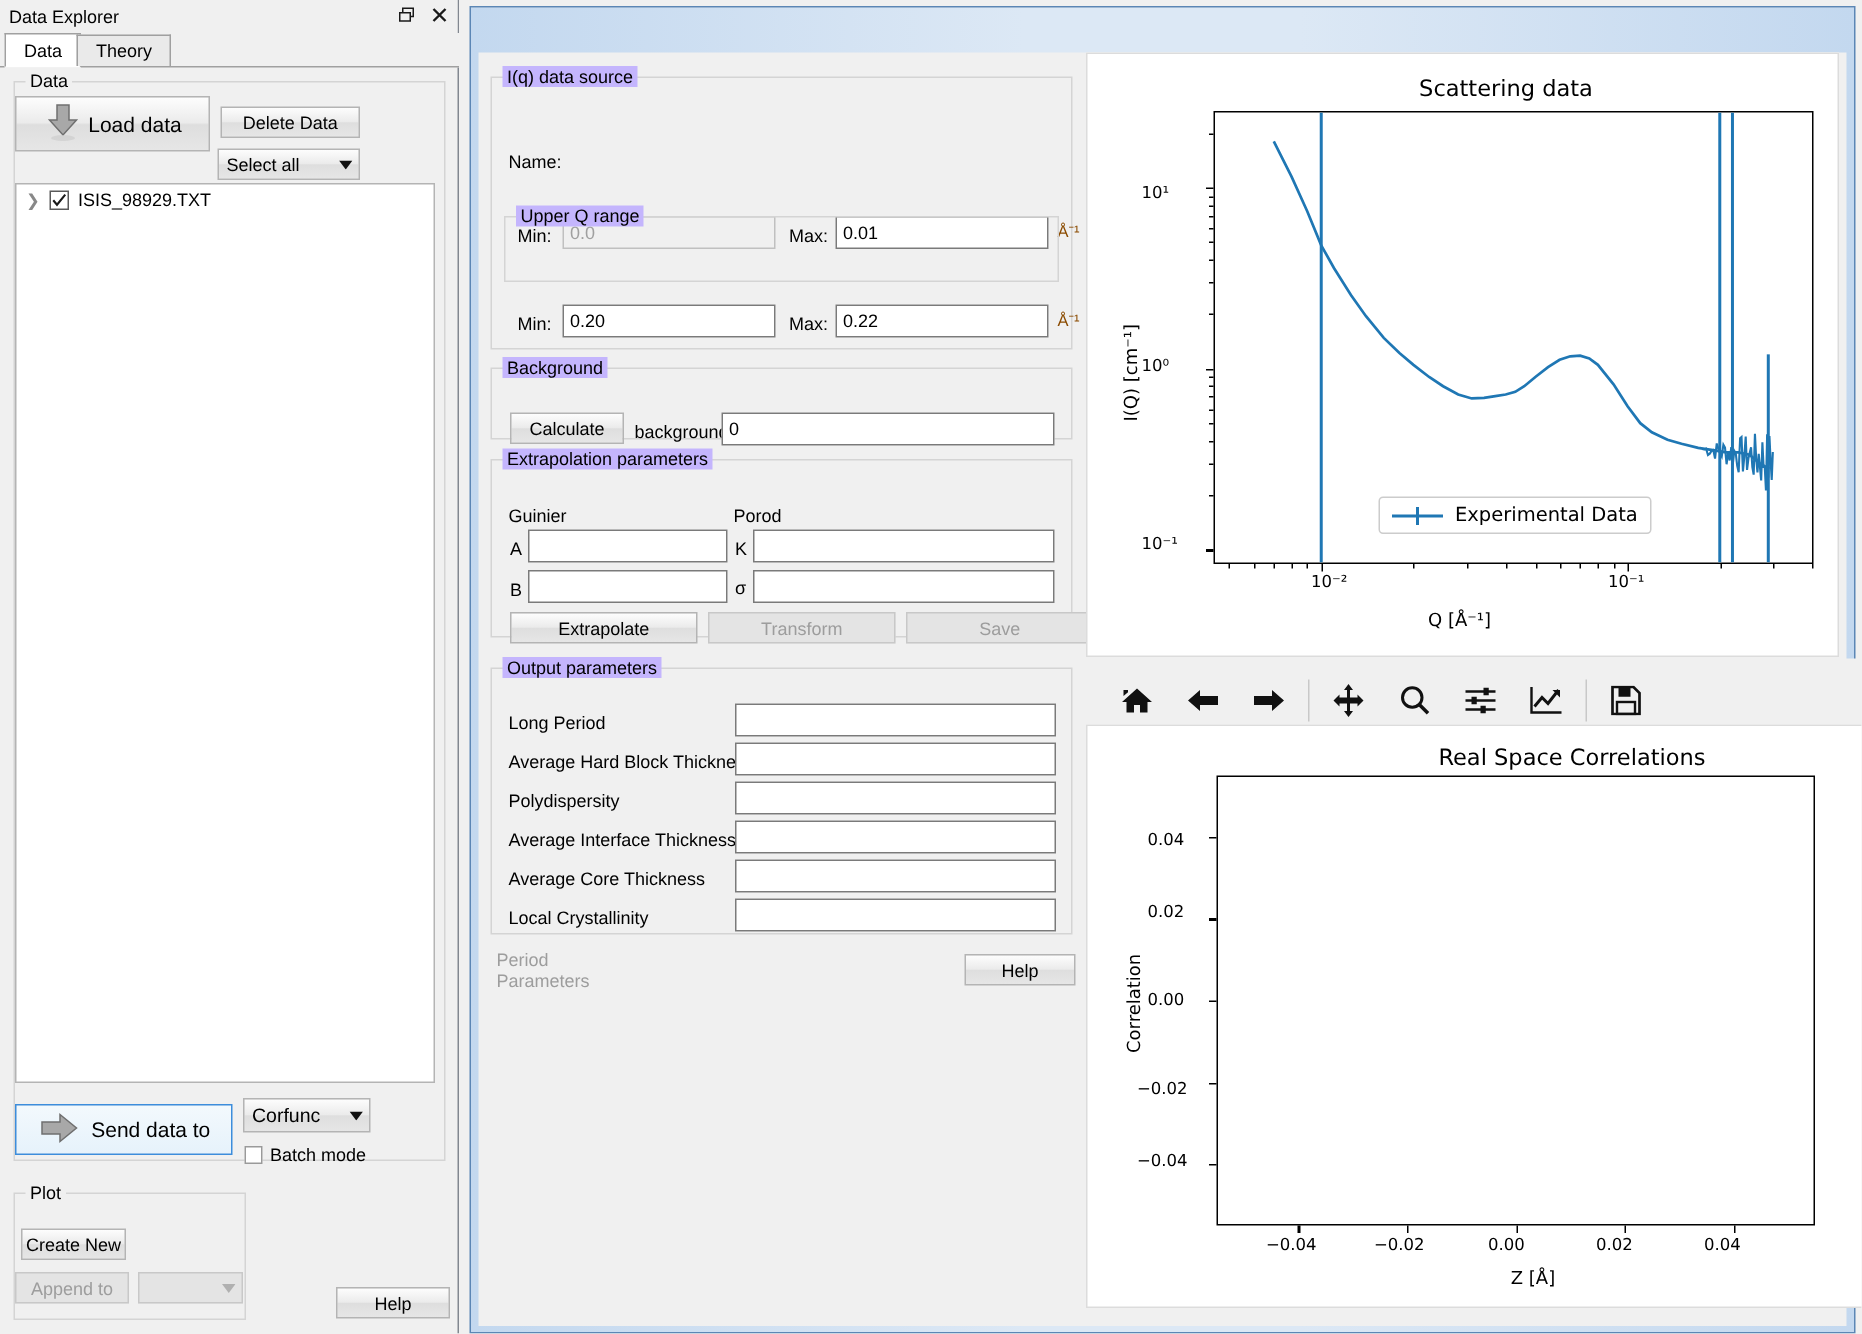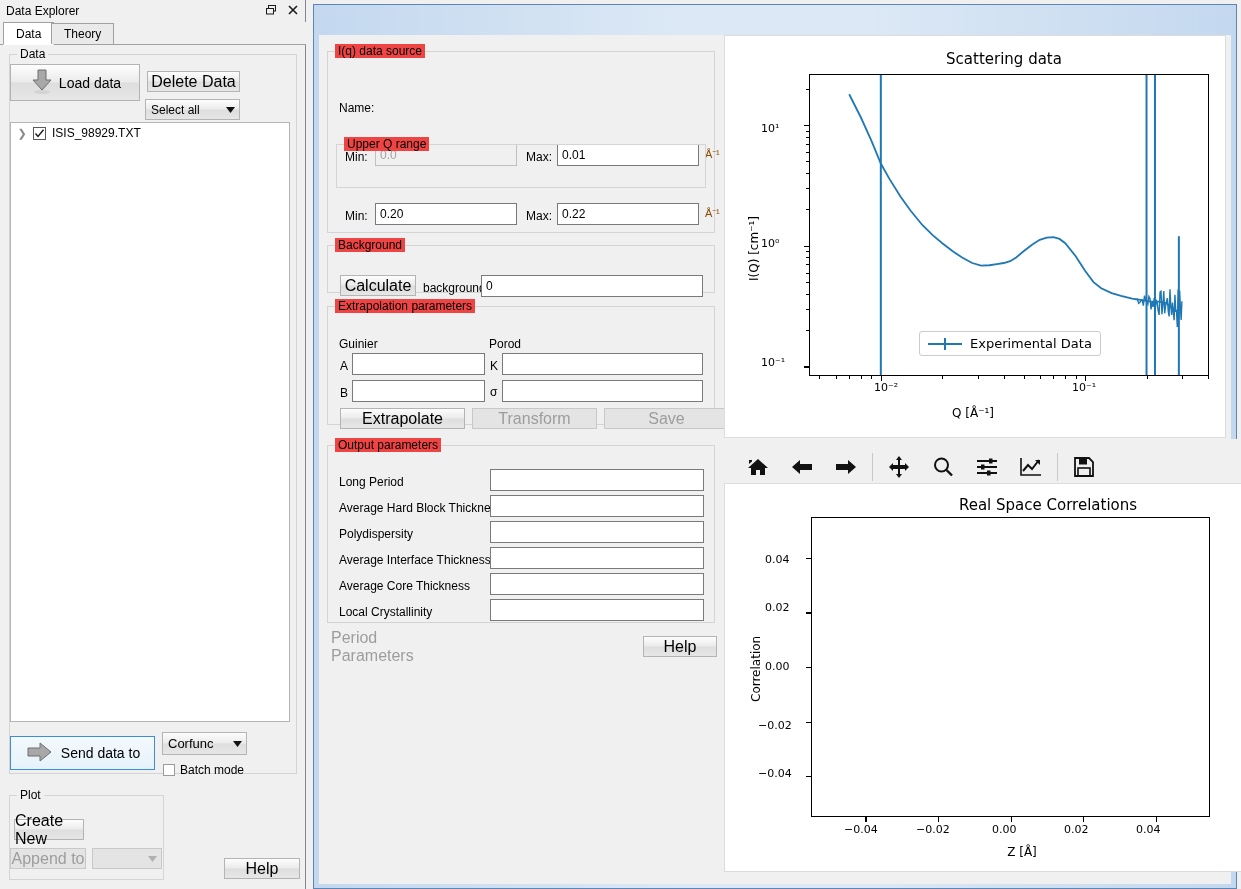--- a/index.html
+++ b/index.html
@@ -49,21 +49,21 @@
   .grouplabel{
     position:absolute;top:-8px;left:7px;background:#f0f0f0;
     padding:0 3px;font-size:12px;color:#000;
   }
 
   #de-data-group{left:9px;top:54px;width:288px;height:720px;}
 
   .winbtn{
     box-sizing:border-box;border:1px solid #b4b4b4;
     background:linear-gradient(#fdfdfd,#ebebeb 48%,#dedede 52%,#e6e6e6);
-    font-size:16px;display:flex;align-items:center;justify-content:center;
+    font-size:12px;display:flex;align-items:center;justify-content:center;
     color:#000;cursor:default;
   }
   .winbtn.disabled{color:#9d9d9d;background:#e4e4e4;border-color:#c8c8c8;}
 
   #load-data-btn{
     position:absolute;left:10px;top:64px;width:130px;height:37px;
     gap:4px;font-size:14px;
   }
   #delete-data-btn{position:absolute;left:147px;top:71px;width:93px;height:21px;}
   #select-all-combo{
@@ -143,21 +143,21 @@
   .wb svg{display:block;}
 
   #corfunc-body{
     position:absolute;left:5px;top:30px;width:912px;height:849px;
     background:#f0f0f0;box-sizing:border-box;
   }
 
   
   #form-col{position:absolute;left:0;top:0;width:404px;height:849px;}
   .fgroup{position:absolute;border:1px solid #d4d4d4;box-sizing:border-box;}
-  .flabel{position:absolute;top:-8px;left:7px;background:#ef4444;padding:0 3px;font-size:12px;}
+  .flabel{position:absolute;top:-8px;left:7px;background:#c4b5fd;padding:0 3px;font-size:12px;}
   .statictext{position:absolute;font-size:12px;}
   .tbox{
     position:absolute;box-sizing:border-box;border:1px solid #7a7a7a;background:#fff;
     height:22px;display:flex;align-items:center;padding:0 4px;font-size:12px;color:#000;
   }
   .tbox.readonly{background:#f0f0f0;border-color:#c0c0c0;color:#a0a0a0;}
 
   #g-iq{left:8px;top:16px;width:388px;height:182px;}
   #g-lowerq{left:17px;top:50px;width:370px;height:44px;}
   #g-upperq{left:17px;top:109px;width:370px;height:44px;}

